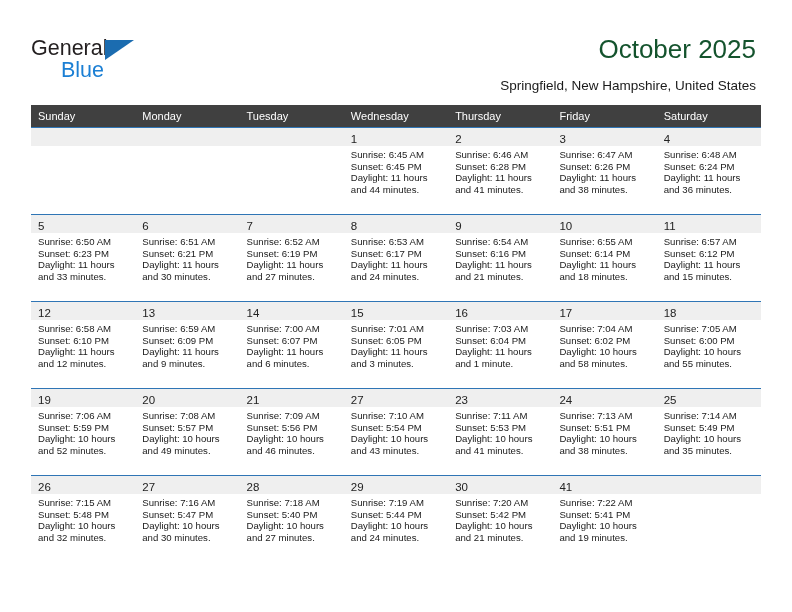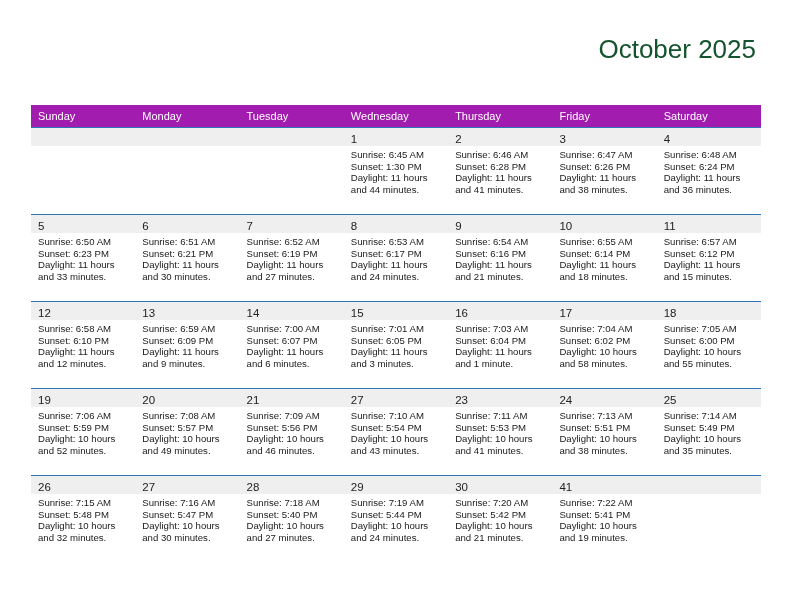--- a/index.html
+++ b/index.html
@@ -87,21 +87,21 @@
   
   .calendar {
     position: absolute;
     left: 31px;
     top: 105px;
     width: 730px;
     border-collapse: collapse;
     table-layout: fixed;
   }
   .calendar th {
-    background: #a21caf;
+    background: #404040;
     color: #ffffff;
     font-size: 11px;
     font-weight: normal;
     text-align: left;
     padding: 5px 0 5px 7px;
     height: 11px;
     font-family: "Liberation Sans", sans-serif;
   }
   .calendar td {
     vertical-align: top;
@@ -143,21 +143,27 @@
   td.empty .daynum-band {
     background: #efefef;
   }
 </style>
 </head>
 <body>
 
 <div class="page">
 
   <div class="topbar">
+    <div class="logo">
+      <span class="logo-general">General</span>
+      <span class="logo-triangle"></span>
+      <span class="logo-blue">Blue</span>
+    </div>
     <div class="title">October 2025</div>
+    <div class="subtitle">Springfield, New Hampshire, United States</div>
   </div>
 
   <table class="calendar">
     <thead>
       <tr>
         <th>Sunday</th>
         <th>Monday</th>
         <th>Tuesday</th>
         <th>Wednesday</th>
         <th>Thursday</th>
@@ -180,21 +186,21 @@
           <td class="empty">
             <div class="cell">
               <div class="daynum-band"><span class="daynum"></span></div>
             </div>
           </td>
           <td>
             <div class="cell">
               <div class="daynum-band"><span class="daynum">1</span></div>
               <div class="info">
                 <div>Sunrise: 6:45 AM</div>
-                <div>Sunset: 1:30 PM</div>
+                <div>Sunset: 6:45 PM</div>
                 <div class="daylight">Daylight: 11 hours and 44 minutes.</div>
               </div>
             </div>
           </td>
           <td>
             <div class="cell">
               <div class="daynum-band"><span class="daynum">2</span></div>
               <div class="info">
                 <div>Sunrise: 6:46 AM</div>
                 <div>Sunset: 6:28 PM</div>

